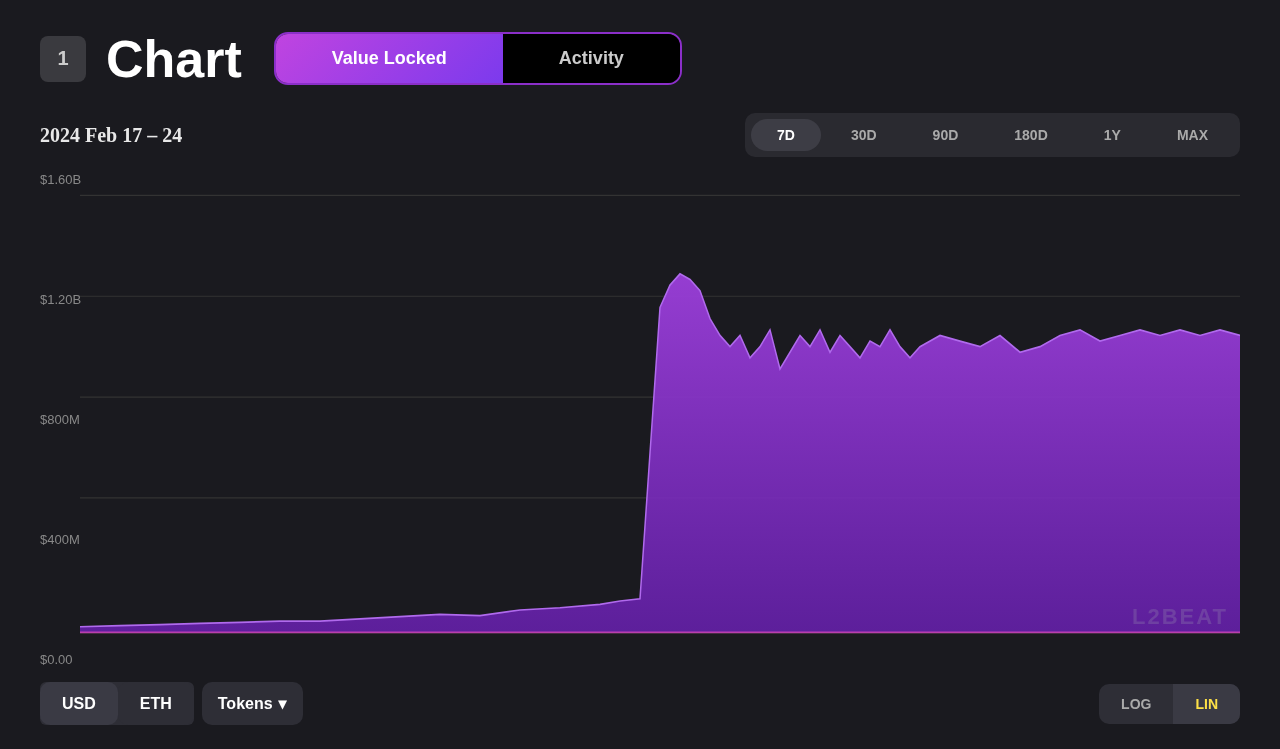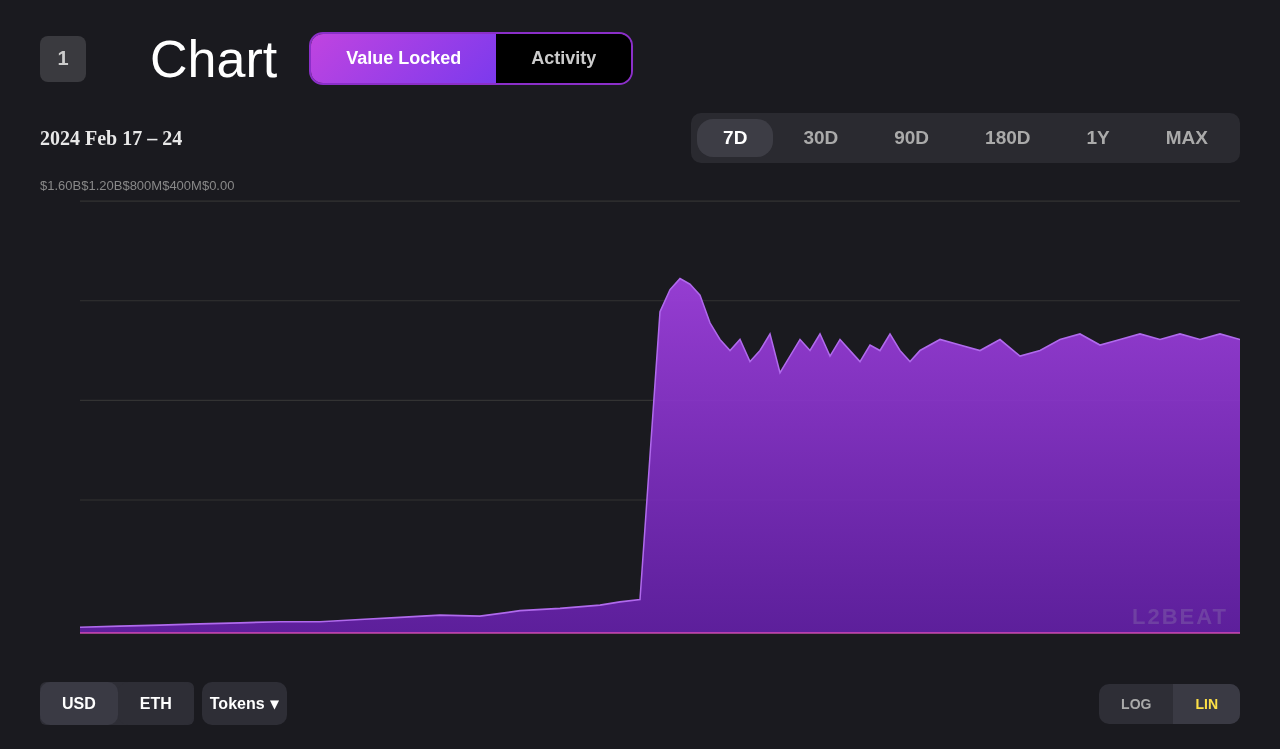--- a/index.html
+++ b/index.html
@@ -30,34 +30,33 @@
       display: flex;
       align-items: center;
       justify-content: center;
       font-size: 20px;
       font-weight: 700;
       color: #ccc;
       flex-shrink: 0;
     }
     .chart-title {
       font-size: 52px;
-      font-weight: 400;
+      font-weight: 700;
       color: #fff;
       line-height: 1;
-      margin-left: 44px;
     }
     .tab-group {
       display: flex;
       border: 2px solid #8b2fc9;
       border-radius: 14px;
       overflow: hidden;
       margin-left: 12px;
     }
     .tab-btn {
-      padding: 14px 35px;
+      padding: 14px 56px;
       font-size: 18px;
       font-weight: 700;
       cursor: pointer;
       border: none;
       outline: none;
       transition: background 0.2s;
     }
     .tab-btn.active {
       background: linear-gradient(135deg, #c044e0, #7c3aed);
       color: #fff;
@@ -82,21 +81,21 @@
     }
     .time-btns {
       display: flex;
       gap: 4px;
       background: #2a2a30;
       border-radius: 10px;
       padding: 6px;
     }
     .time-btn {
       padding: 8px 26px;
-      font-size: 19px;
+      font-size: 14px;
       font-weight: 600;
       border: none;
       outline: none;
       border-radius: 16px;
       cursor: pointer;
       color: #aaa;
       background: transparent;
       transition: background 0.2s, color 0.2s;
     }
     .time-btn.active {
@@ -115,21 +114,21 @@
       height: 100%;
     }
 
     
     .y-labels {
       position: absolute;
       left: 0;
       top: 0;
       bottom: 0;
       display: flex;
-      flex-direction: row;
+      flex-direction: column;
       justify-content: space-between;
       pointer-events: none;
     }
     .y-label {
       font-size: 13px;
       color: #888;
       line-height: 1;
     }
 
     
@@ -169,21 +168,21 @@
     .pill-btn.currency.active {
       background: #3a3a44;
       color: #fff;
     }
     .tokens-btn {
       display: flex;
       align-items: center;
       gap: 6px;
       background: #2e2e36;
       border-radius: 10px;
-      padding: 12px 8px;
+      padding: 12px 16px;
       font-size: 16px;
       font-weight: 700;
       color: #fff;
       border: none;
       cursor: pointer;
     }
     .bottom-right {
       display: flex;
       background: #2e2e36;
       border-radius: 10px;

